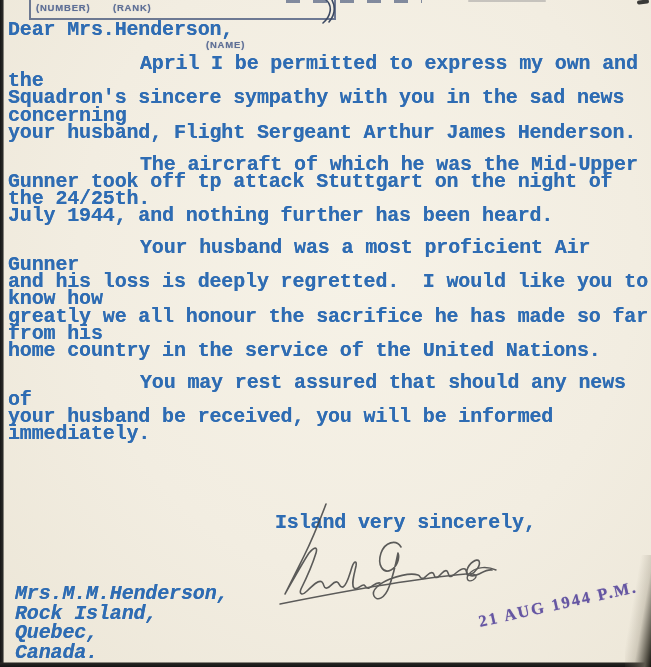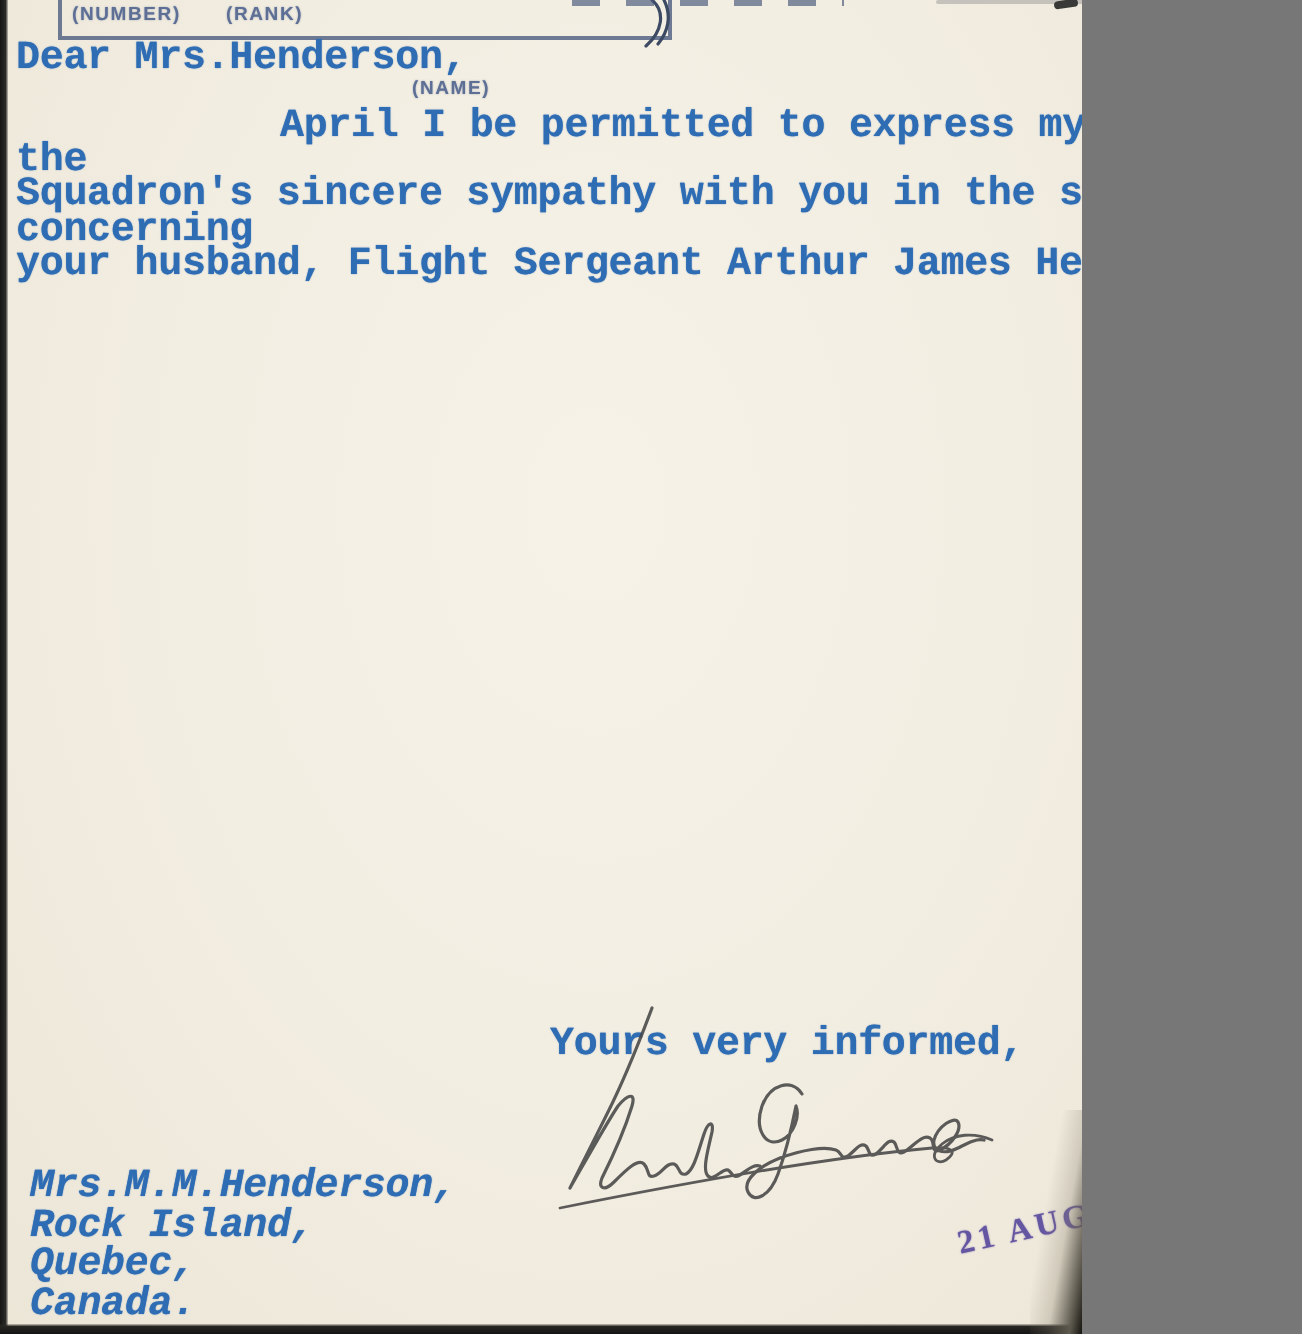--- a/index.html
+++ b/index.html
@@ -1,18 +1,18 @@
 <!DOCTYPE html>
 <html style="--typewriter-ink: #2e6cb3; --stamp-label-ink: #5e6f96; --signature-ink: #474747; --date-stamp-ink: #5a4a9e; --paper: #f2ede1;"><head>
 <meta charset="utf-8">
 <style>
   html,body{margin:0;padding:0;background:#777;}
   .paper{
     position:relative;
-    width:541px;height:667px;
+    width:651px;height:667px;
     overflow:hidden;
     background:radial-gradient(ellipse at 55% 38%, #f6f2e7 0%, #f2ede1 55%, #ece6d7 100%);
     font-family:"Liberation Mono","DejaVu Sans Mono",monospace;
   }
   
   .edge-left{position:absolute;left:0;top:0;width:4px;height:100%;
     background:linear-gradient(90deg,#151515 0%,#2a2a28 70%,rgba(60,60,55,.25) 100%);}
   .edge-bottom{position:absolute;left:0;bottom:0;width:100%;height:5px;
     background:linear-gradient(0deg,#141414 0%,#262522 75%,rgba(60,58,50,.2) 100%);}
   .corner-curl{position:absolute;right:0;bottom:0;width:26px;height:112px;
@@ -75,23 +75,32 @@
   <div class="artifact-1"></div>
   <div class="artifact-2"></div>
   <div class="top-right-tick"></div>
 
   <div class="salutation tw">Dear Mrs.Henderson,</div>
 
   <div class="body">
     <p class="para tw">April I be permitted to express my own and the
 Squadron's sincere sympathy with you in the sad news concerning
 your husband, Flight Sergeant Arthur James Henderson.</p>
+    <p class="para tw">The aircraft of which he was the Mid-Upper
+Gunner took off tp attack Stuttgart on the night of the 24/25th.
+July 1944, and nothing further has been heard.</p>
+    <p class="para tw">Your husband was a most proficient Air Gunner
+and his loss is deeply regretted.  I would like you to know how
+greatly we all honour the sacrifice he has made so far from his
+home country in the service of the United Nations.</p>
+    <p class="para tw">You may rest assured that should any news of
+your husband be received, you will be informed immediately.</p>
   </div>
 
-  <div class="closing tw">Yours very informed,</div>
+  <div class="closing tw">Island very sincerely,</div>
 
   <svg class="signature" width="245" height="122" viewBox="0 0 245 122">
     <path d="M56,6 C50,22 43,40 34,58 C27,72 19,88 15,96 C23,82 33,64 39,55 C44,49 48,48 46,55 C42,68 35,83 31,91 C29,96 32,98 37,93 C43,87 49,81 52,84 C55,87 53,91 57,90 C61,89 63,83 67,84 C70,85 69,90 73,89 C77,87 79,78 82,69 C84,63 87,62 86,68 C84,77 81,87 84,90 C87,93 91,86 94,87 C96,88 96,91 99,90 C103,88 106,84 110,85"></path>
     <path d="M131,49 C126,41 115,44 111,55 C107,67 113,76 121,72 C127,69 130,60 128,55 C126,65 123,78 119,89 C115,100 107,104 104,98 C101,92 110,85 120,81 C131,77 142,75 148,77 C151,78 150,82 154,80 C158,77 160,73 163,75 C165,77 164,81 168,79 C172,76 174,71 177,73 C179,75 178,80 182,78 C187,75 191,69 195,71 C198,73 195,79 200,77 C206,74 211,67 209,63 C207,60 199,65 197,72 C196,77 201,80 209,76 C213,74 218,71 222,72"></path>
     <path class="underline" d="M10,106 C60,96 140,81 196,76 C206,75 209,78 203,82 C198,85 194,80 201,74 C207,69 217,68 226,72"></path>
   </svg>
 
   <div class="address tw">Mrs.M.M.Henderson,
 Rock Island,
 Quebec,

